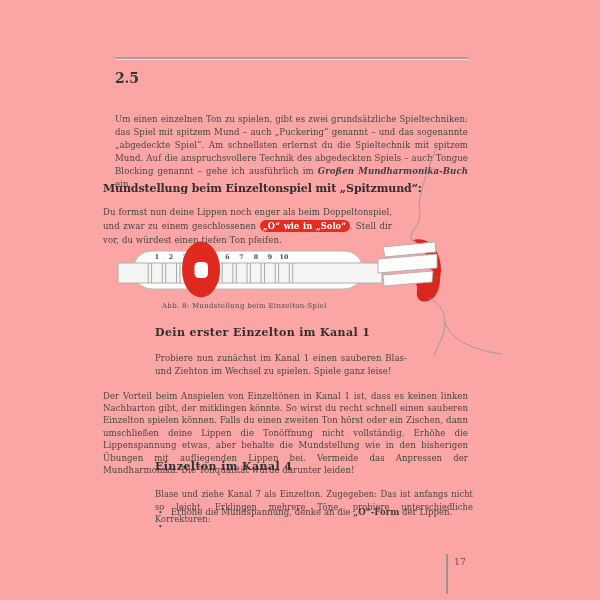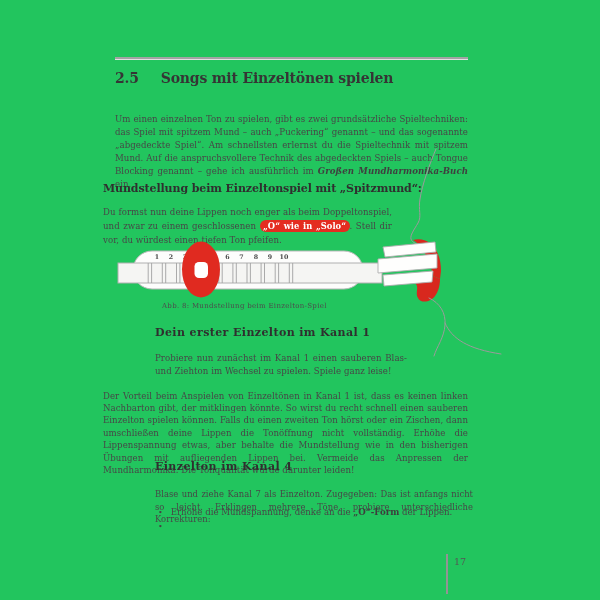--- a/index.html
+++ b/index.html
@@ -1,17 +1,17 @@
 <!DOCTYPE html>
 <html><head>
 <meta charset="utf-8">
 <style>
   html,body{margin:0;padding:0;background:#ffffff;}
   .page{
-    position:relative;width:600px;height:600px;background:#22c55e;
+    position:relative;width:600px;height:600px;background:#fca5a5;
     font-family:"DejaVu Serif", serif;color:#474747;overflow:hidden;
   }
   .abs{position:absolute;}
   .rule{left:115px;top:57px;width:353px;height:2px;background:#a3a3a3;border-bottom:1px solid #e2e2e2;}
   .h-main{left:115px;top:70px;width:400px;display:flex;gap:22px;
     font-size:14px;font-weight:bold;color:#353535;letter-spacing:-0.2px;}
   .body-text{font-size:8.6px;line-height:13px;text-align:justify;letter-spacing:0.05px;}
   .intro{left:115px;top:101px;width:353px;margin-top:12px;}
   .booktitle{font-weight:bold;font-style:italic;color:#3f3f3f;}
   .h-sub{font-weight:bold;color:#2f2f2f;font-size:11px;letter-spacing:-0.1px;}
@@ -36,21 +36,20 @@
 </style>
 </head>
 <body>
 
 <div class="page">
 
   <div class="abs rule"></div>
 
   <div class="abs h-main">
     <span>2.5</span>
-    <span>Songs mit Einzeltönen spielen</span>
   </div>
 
   <p class="abs body-text intro"><span>Um einen einzelnen Ton zu spielen, gibt es zwei grundsätzliche Spieltechniken: das Spiel mit spitzem Mund – auch „Puckering“ genannt – und das sogenannte „abgedeckte Spiel“. Am schnellsten erlernst du die Spieltechnik mit spitzem Mund. Auf die anspruchsvollere Technik des abgedeckten Spiels – auch Tongue Blocking genannt – gehe ich ausführlich im </span><span class="booktitle">Großen Mundharmonika-Buch</span><span> ein.</span></p>
 
   <div class="abs h-sub spitz-h">Mundstellung beim Einzeltonspiel mit „Spitzmund“:</div>
 
   <p class="abs body-text spitz-p"><span>Du formst nun deine Lippen noch enger als beim Doppeltonspiel, und zwar zu einem geschlossenen </span><span class="chip">„O“ wie in „Solo“</span><span>. Stell dir vor, du würdest einen tiefen Ton pfeifen.</span></p>
 
   <svg class="abs fig" viewBox="0 0 285 62" xmlns="http://www.w3.org/2000/svg">
     <rect x="23" y="11" width="230" height="38" rx="19" fill="#fdfdfc" stroke="#b9b9b9" stroke-width="1"></rect>

